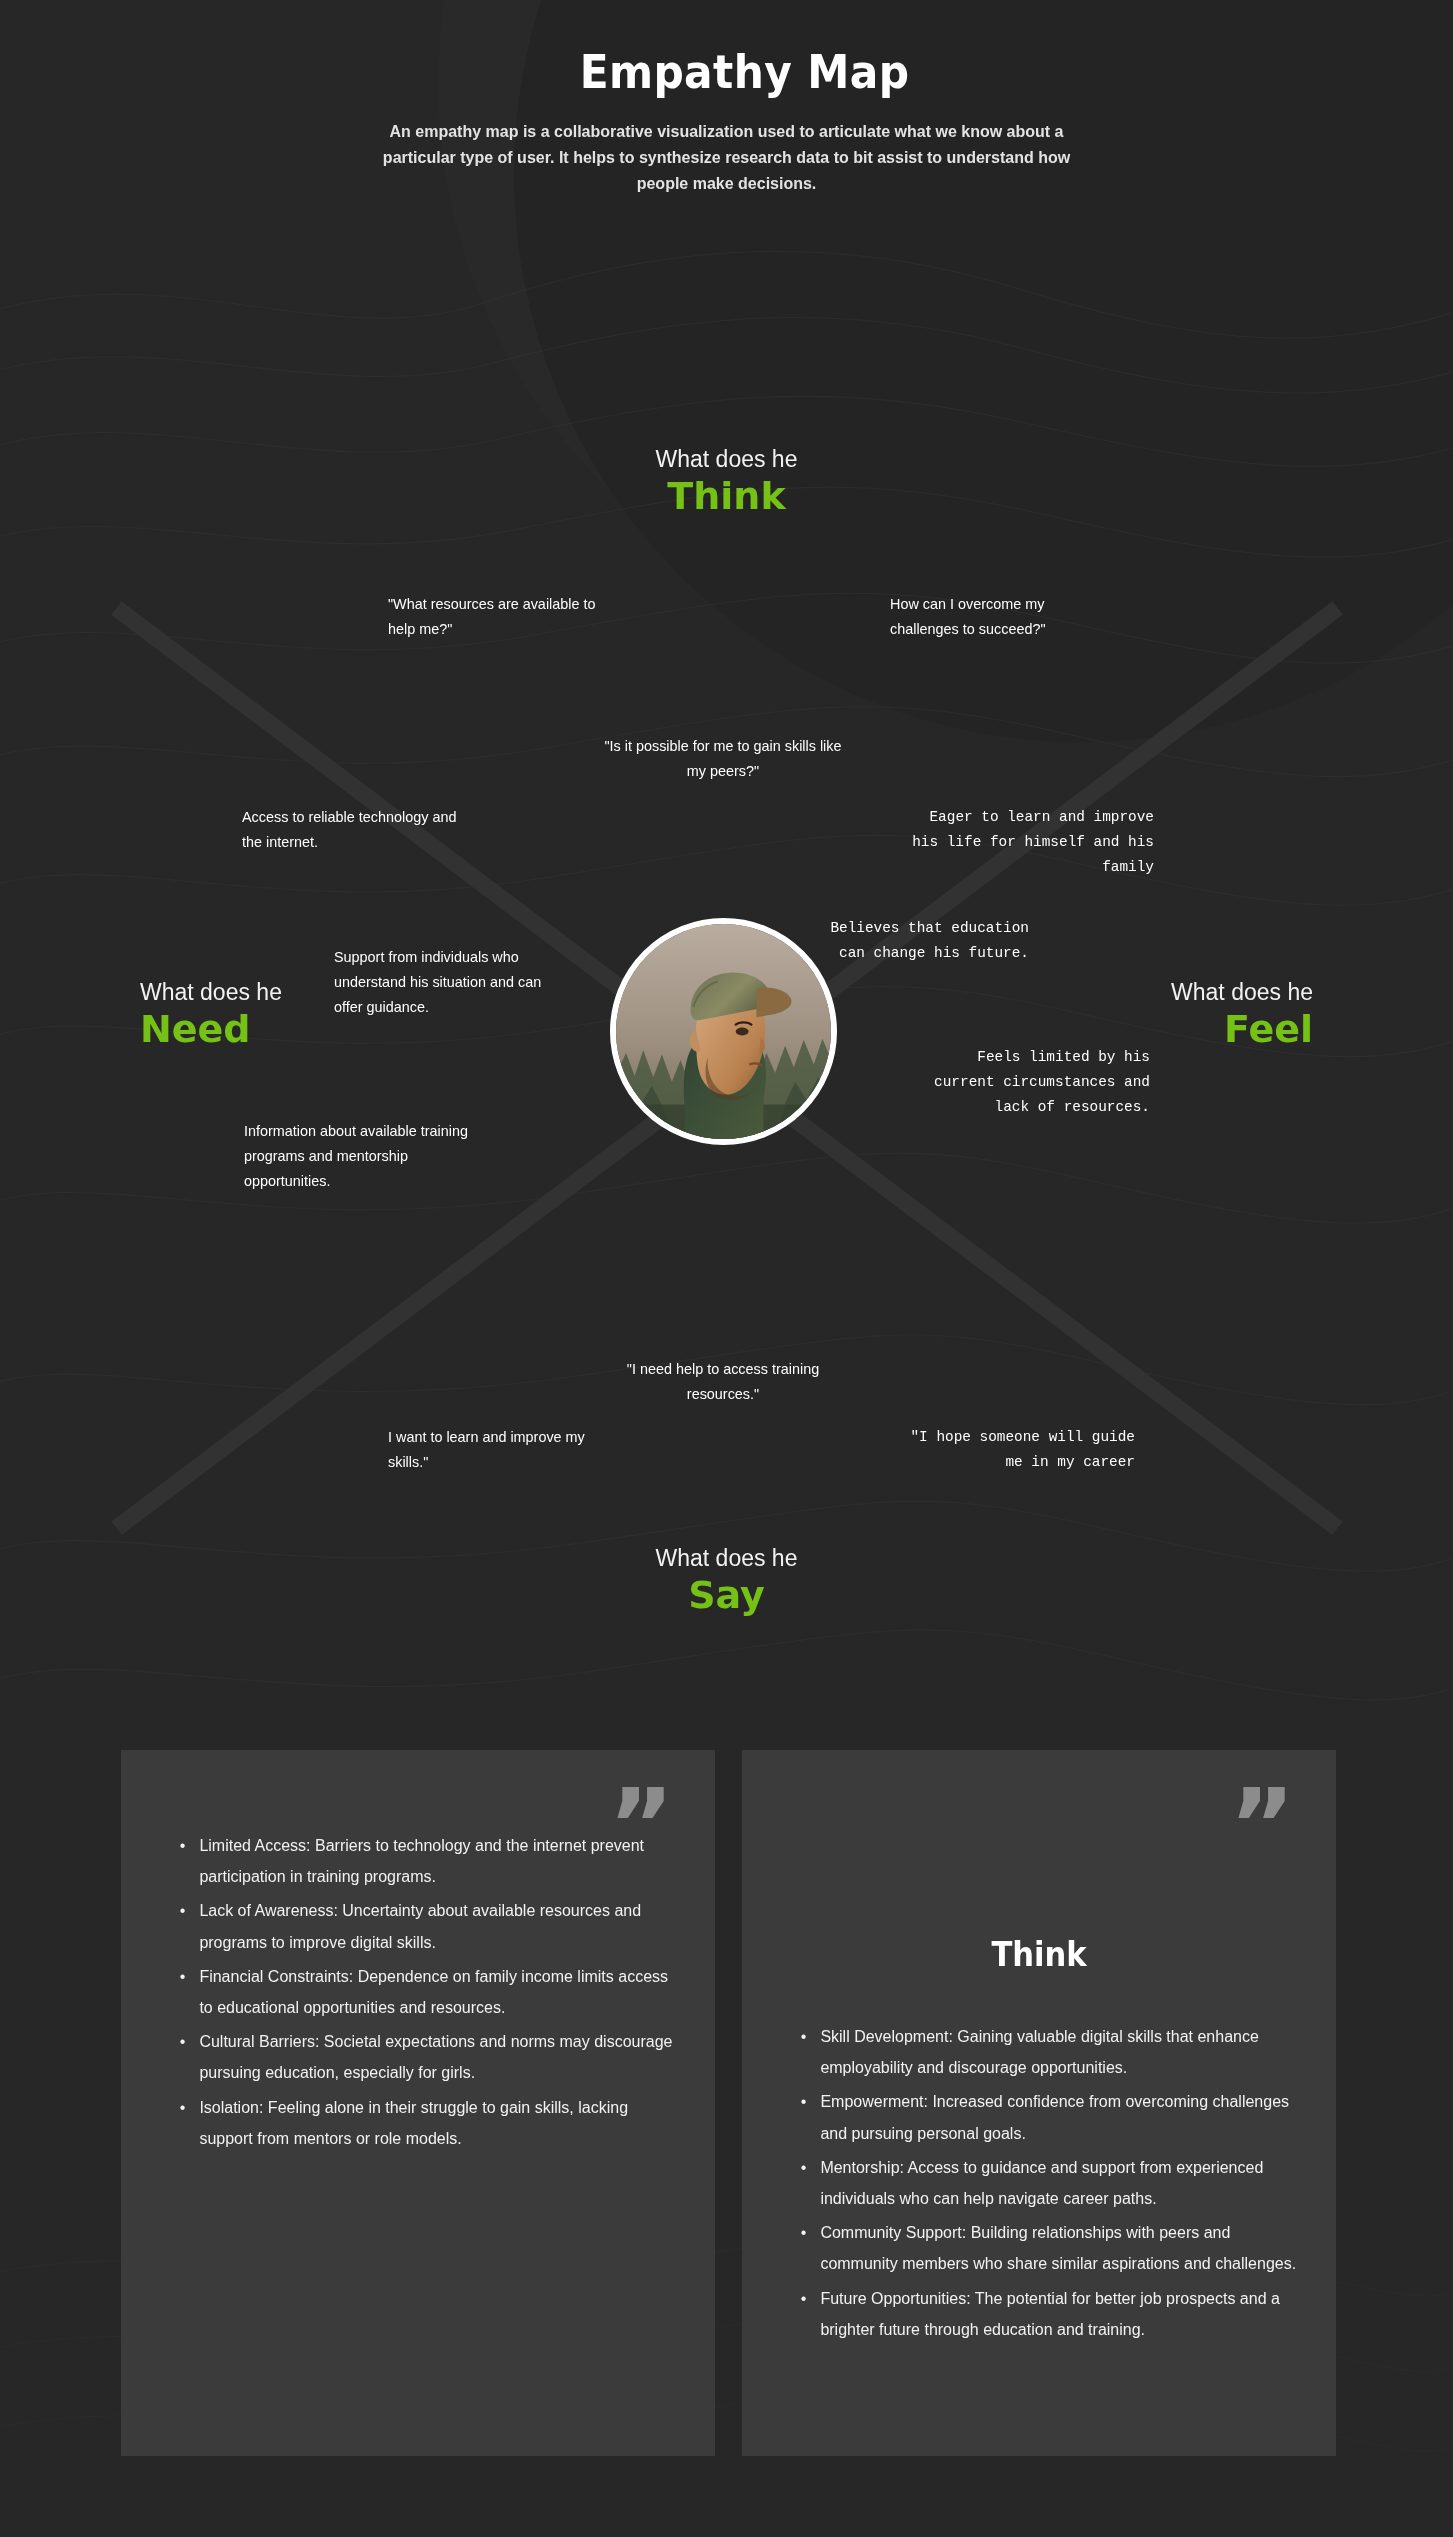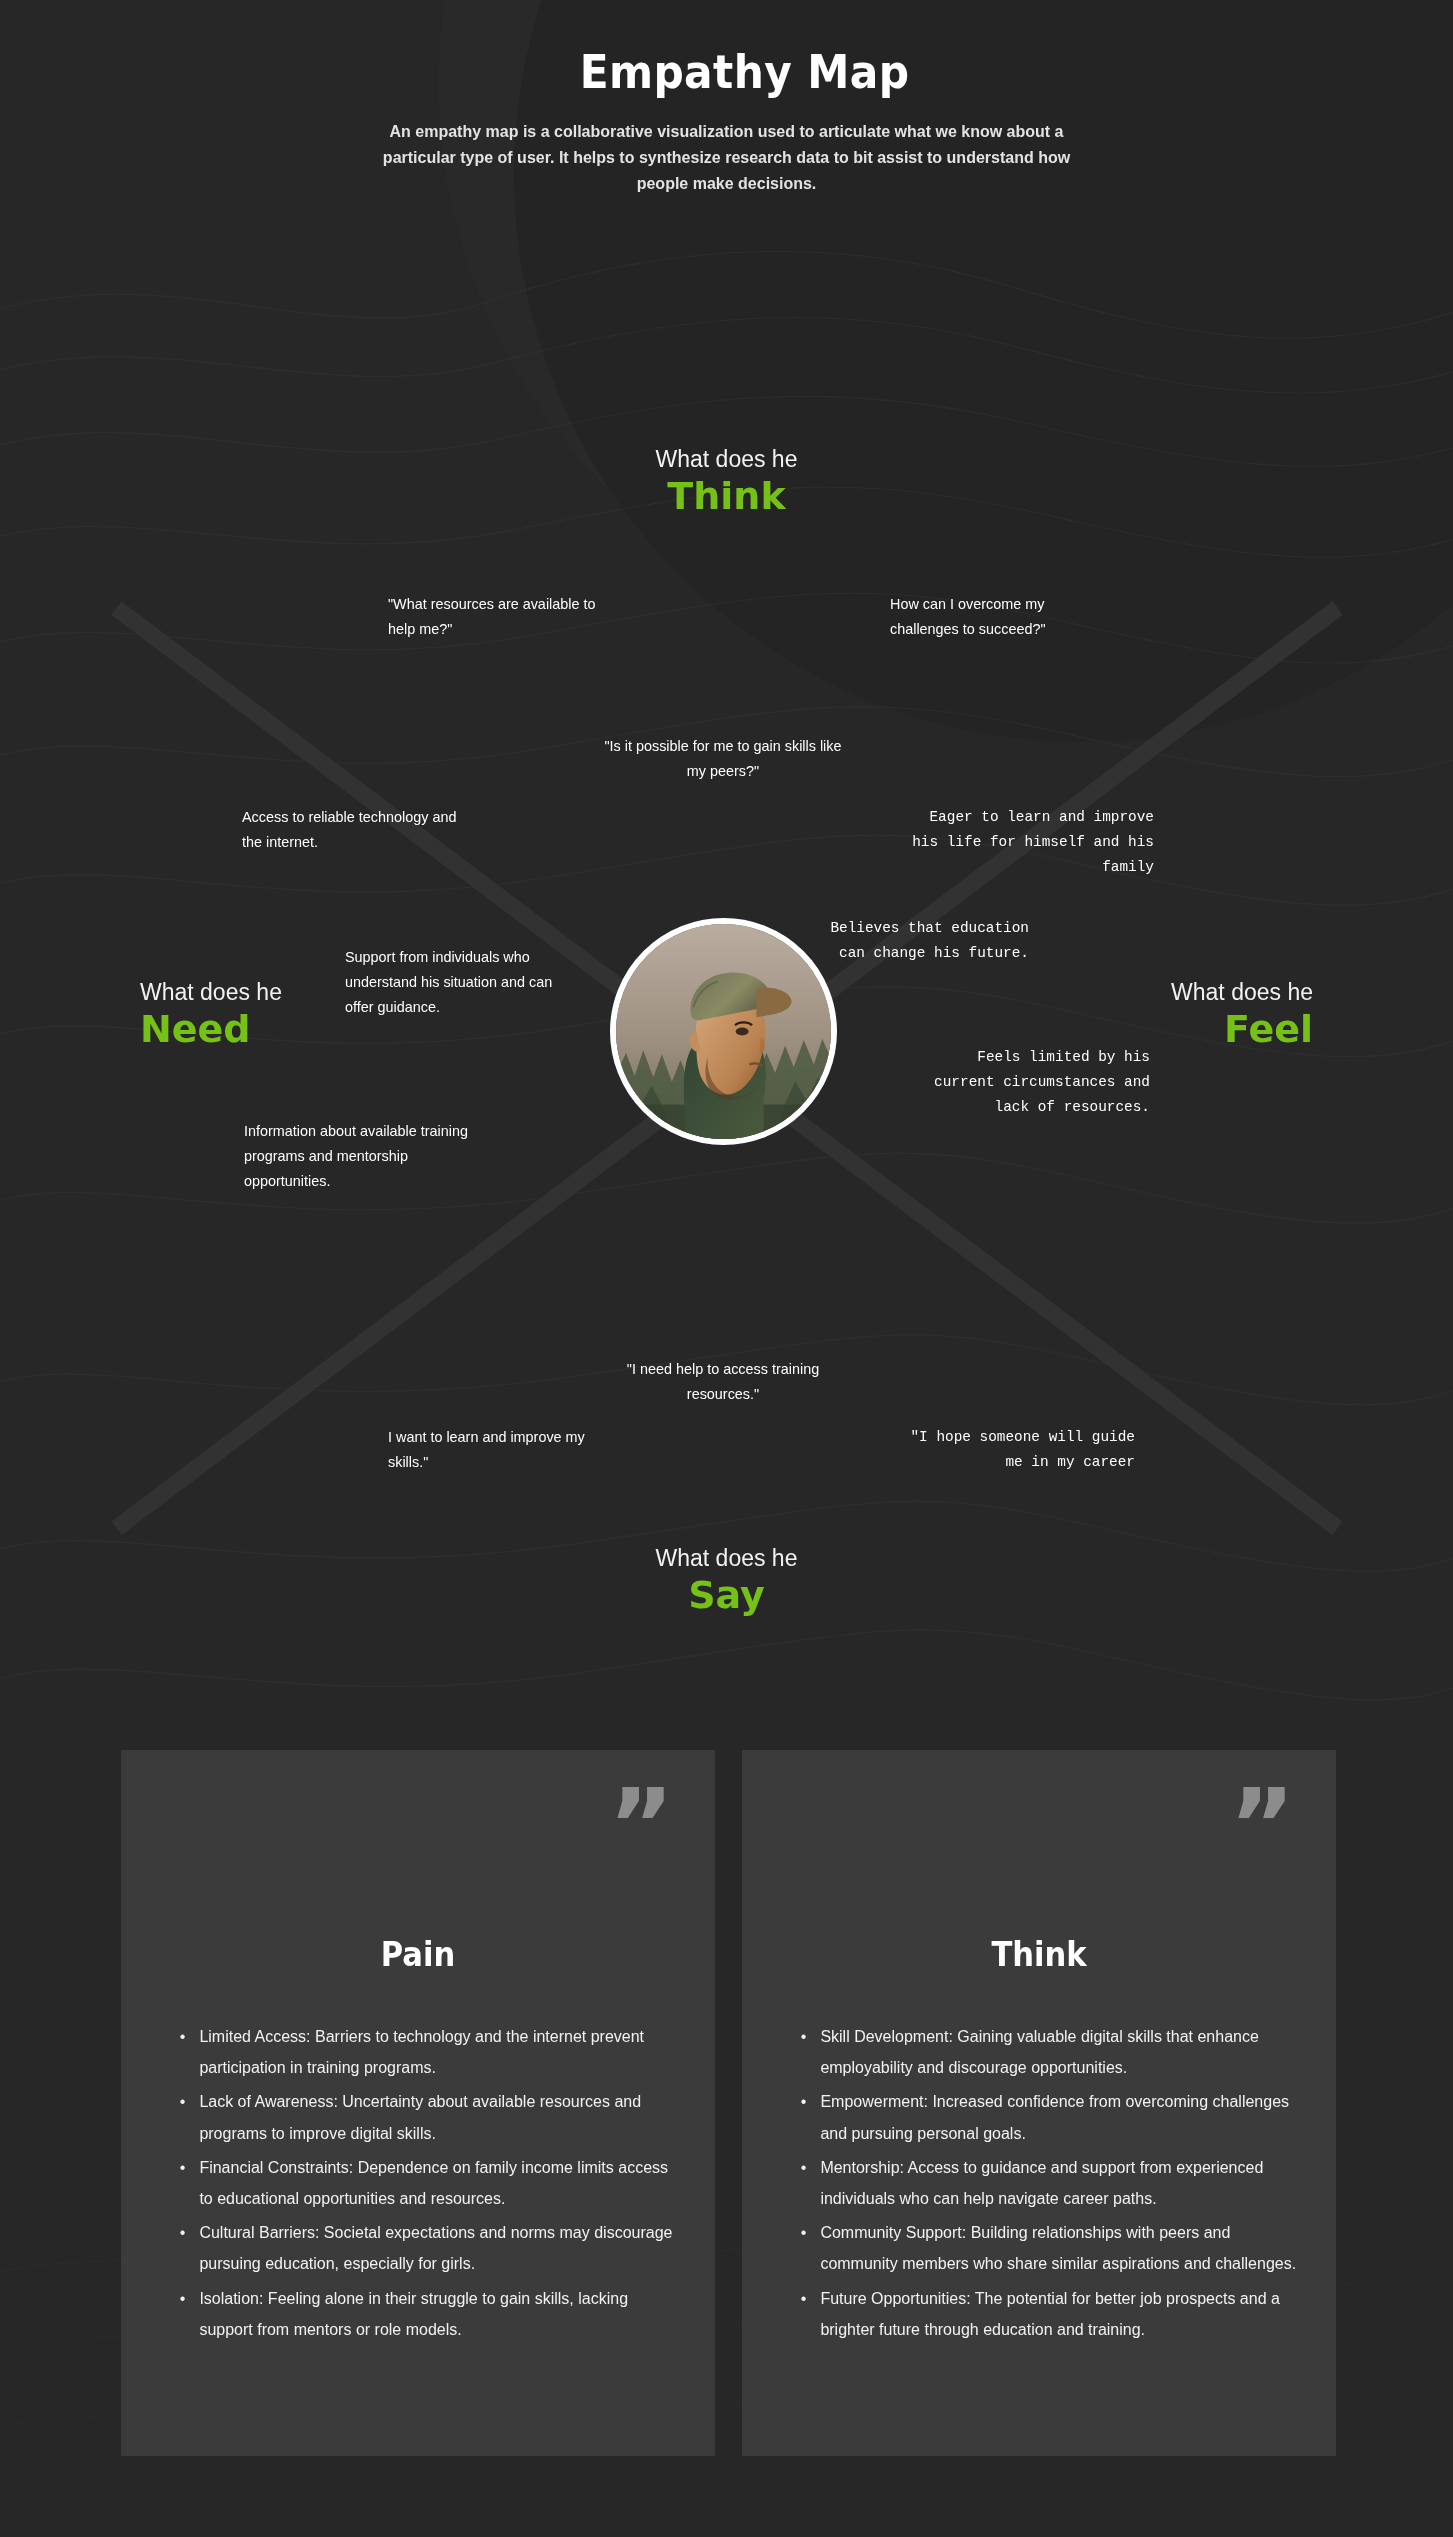--- a/index.html
+++ b/index.html
@@ -160,21 +160,21 @@
 <div class="quad-head" id="head-say">
   <div class="prefix">What does he</div>
   <div class="word">Say</div>
 </div>
 
 <div class="note l" style="left:388px; top:592px; width:227px;">"What resources are available to help me?"</div>
 <div class="note l" style="left:890px; top:592px; width:220px;">How can I overcome my challenges to succeed?"</div>
 <div class="note c" style="left:598px; top:734px; width:250px;">"Is it possible for me to gain skills like my peers?"</div>
 
 <div class="note l" style="left:242px; top:805px; width:235px;">Access to reliable technology and the internet.</div>
-<div class="note l" style="left:345px; top:945px; width:227px;">Support from individuals who understand his situation and can offer guidance.</div>
+<div class="note l" style="left:334px; top:945px; width:227px;">Support from individuals who understand his situation and can offer guidance.</div>
 <div class="note l" style="left:244px; top:1119px; width:227px;">Information about available training programs and mentorship opportunities.</div>
 
 <div class="note r" style="right:299px; top:805px; width:242px;">Eager to learn and improve his life for himself and his family</div>
 <div class="note r" style="right:424px; top:916px; width:227px;">Believes that education can change his future.</div>
 <div class="note r" style="right:303px; top:1045px; width:227px;">Feels limited by his current circumstances and lack of resources.</div>
 
 <div class="note c" style="left:598px; top:1357px; width:250px;">"I need help to access training resources."</div>
 <div class="note l" style="left:388px; top:1425px; width:227px;">I want to learn and improve my skills."</div>
 <div class="note r" style="right:318px; top:1425px; width:227px;">"I hope someone will guide me in my career</div>
 
@@ -223,21 +223,20 @@
     <path d="M128 186 C 126 214 140 236 162 240 C 182 244 198 232 204 214 C 196 238 172 250 148 244 C 128 238 120 212 128 186 Z" fill="#5a3a22" opacity="0.55"></path>
     <path d="M112 150 C 104 150 100 160 104 170 C 107 178 114 180 118 176 Z" fill="#c08f5f"></path>
     <ellipse cx="300" cy="300" rx="0" ry="0" fill="none"></ellipse>
   </svg>
 </div>
 
 <div id="cards">
 
   <div class="card" id="card-pain">
     <div class="card-quote">”</div>
-    <div class="card-title">Pain</div>
     <ul class="card-list">
       <li>Limited Access: Barriers to technology and the internet prevent participation in training programs.</li>
       <li>Lack of Awareness: Uncertainty about available resources and programs to improve digital skills.</li>
       <li>Financial Constraints: Dependence on family income limits access to educational opportunities and resources.</li>
       <li>Cultural Barriers: Societal expectations and norms may discourage pursuing education, especially for girls.</li>
       <li>Isolation: Feeling alone in their struggle to gain skills, lacking support from mentors or role models.</li>
     </ul>
   </div>
 
   <div class="card" id="card-gain">

